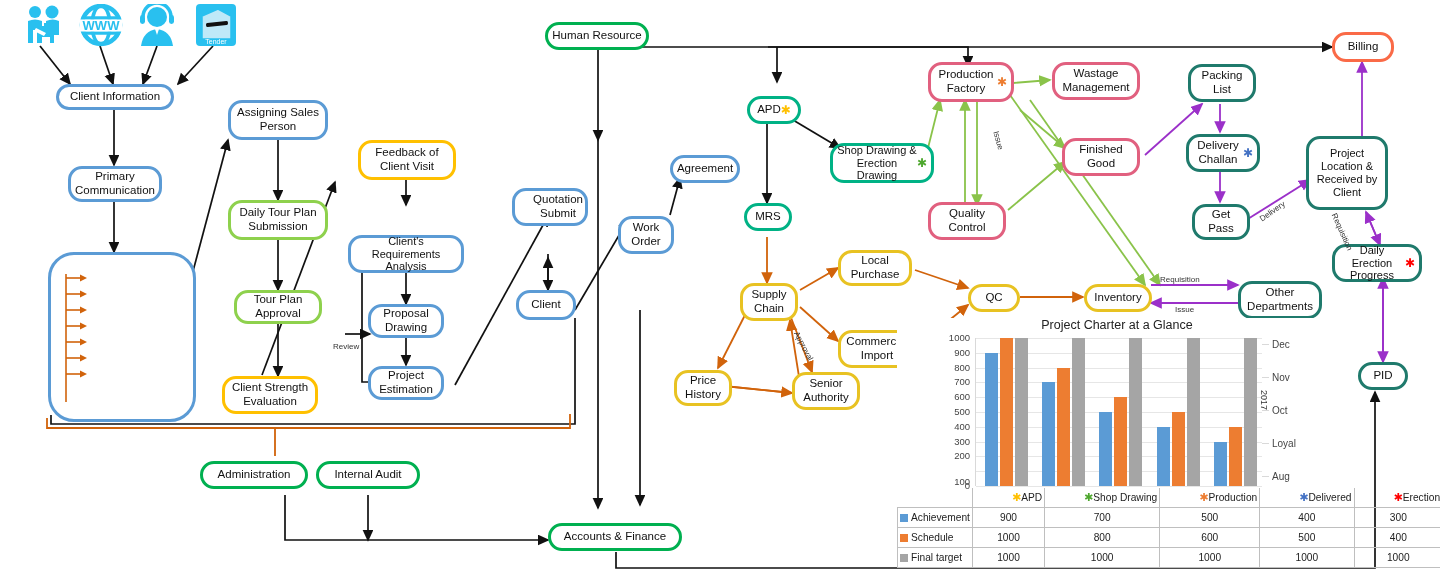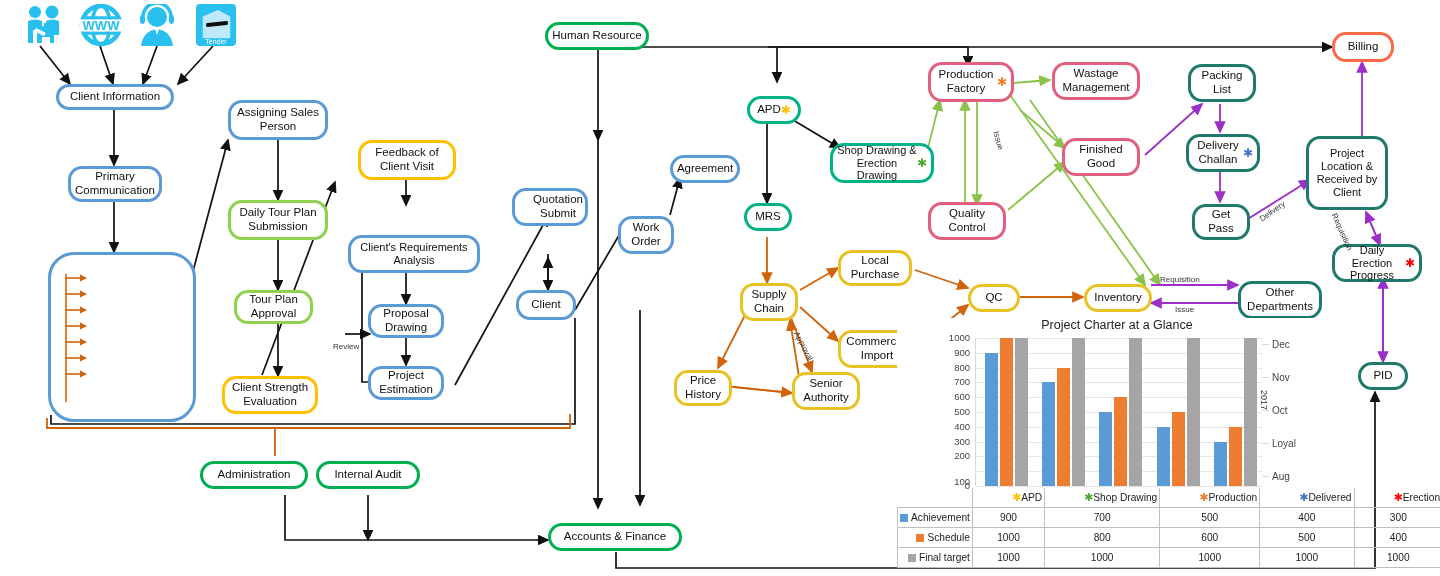--- a/index.html
+++ b/index.html
@@ -49,21 +49,21 @@
   .mtick{position:absolute;left:296px;font-size:10px;color:#444;}
   .mline{position:absolute;left:286px;width:7px;height:1px;background:#d9d9d9;}
   .year{position:absolute;left:372px;top:72px;font-size:9px;color:#333;
         transform:rotate(90deg);transform-origin:left top;}
   .grp{position:absolute;bottom:0;height:148px;}
   .bar{position:absolute;bottom:0;width:13px;}
 
   #tbl{position:absolute;left:0px;top:170px;width:440px;border-collapse:collapse;
        font-size:10.2px;color:#222;}
   #tbl td{border:1px solid #bfbfbf;padding:1px 2px;text-align:center;height:17px;}
-  #tbl td.rowhead{text-align:right;width:78px;padding-left:2px;white-space:nowrap;}
+  #tbl td.rowhead{text-align:left;width:78px;padding-left:2px;white-space:nowrap;}
   .swatch{display:inline-block;width:8px;height:8px;margin-right:3px;
           vertical-align:middle;}
   #tbl tr.catrow td{border-top:none;padding-left:39px;}
   .catcell{white-space:nowrap;}
 </style>
 </head>
 <body>
 
 <div id="stage">
 
@@ -223,33 +223,33 @@
     </div>
 
   <div class="node n-green" style="left:228px;top:200px;width:100px;height:40px;">
     <span>Daily Tour Plan Submission</span>
     </div>
 
   <div class="node n-blue" style="left:228px;top:100px;width:100px;height:40px;">
     <span>Assigning Sales Person</span>
     </div>
 
-  <div class="node n-green" style="left:234px;top:290px;width:79px;height:34px;">
+  <div class="node n-green" style="left:234px;top:290px;width:88px;height:34px;">
     <span>Tour Plan Approval</span>
     </div>
 
   <div class="node n-yellow" style="left:222px;top:376px;width:96px;height:38px;">
     <span>Client Strength Evaluation</span>
     </div>
 
   <div class="node n-yellow" style="left:358px;top:140px;width:98px;height:40px;">
     <span>Feedback of Client Visit</span>
     </div>
 
-  <div class="node n-blue" style="left:348px;top:235px;width:132px;height:38px;font-size:11px;">
+  <div class="node n-blue" style="left:348px;top:235px;width:116px;height:38px;font-size:11px;">
     <span>Client's Requirements Analysis</span>
     </div>
 
   <div class="node n-blue" style="left:368px;top:304px;width:76px;height:34px;">
     <span>Proposal Drawing</span>
     </div>
 
   <div class="node n-blue" style="left:368px;top:366px;width:76px;height:34px;">
     <span>Project Estimation</span>
     </div>

